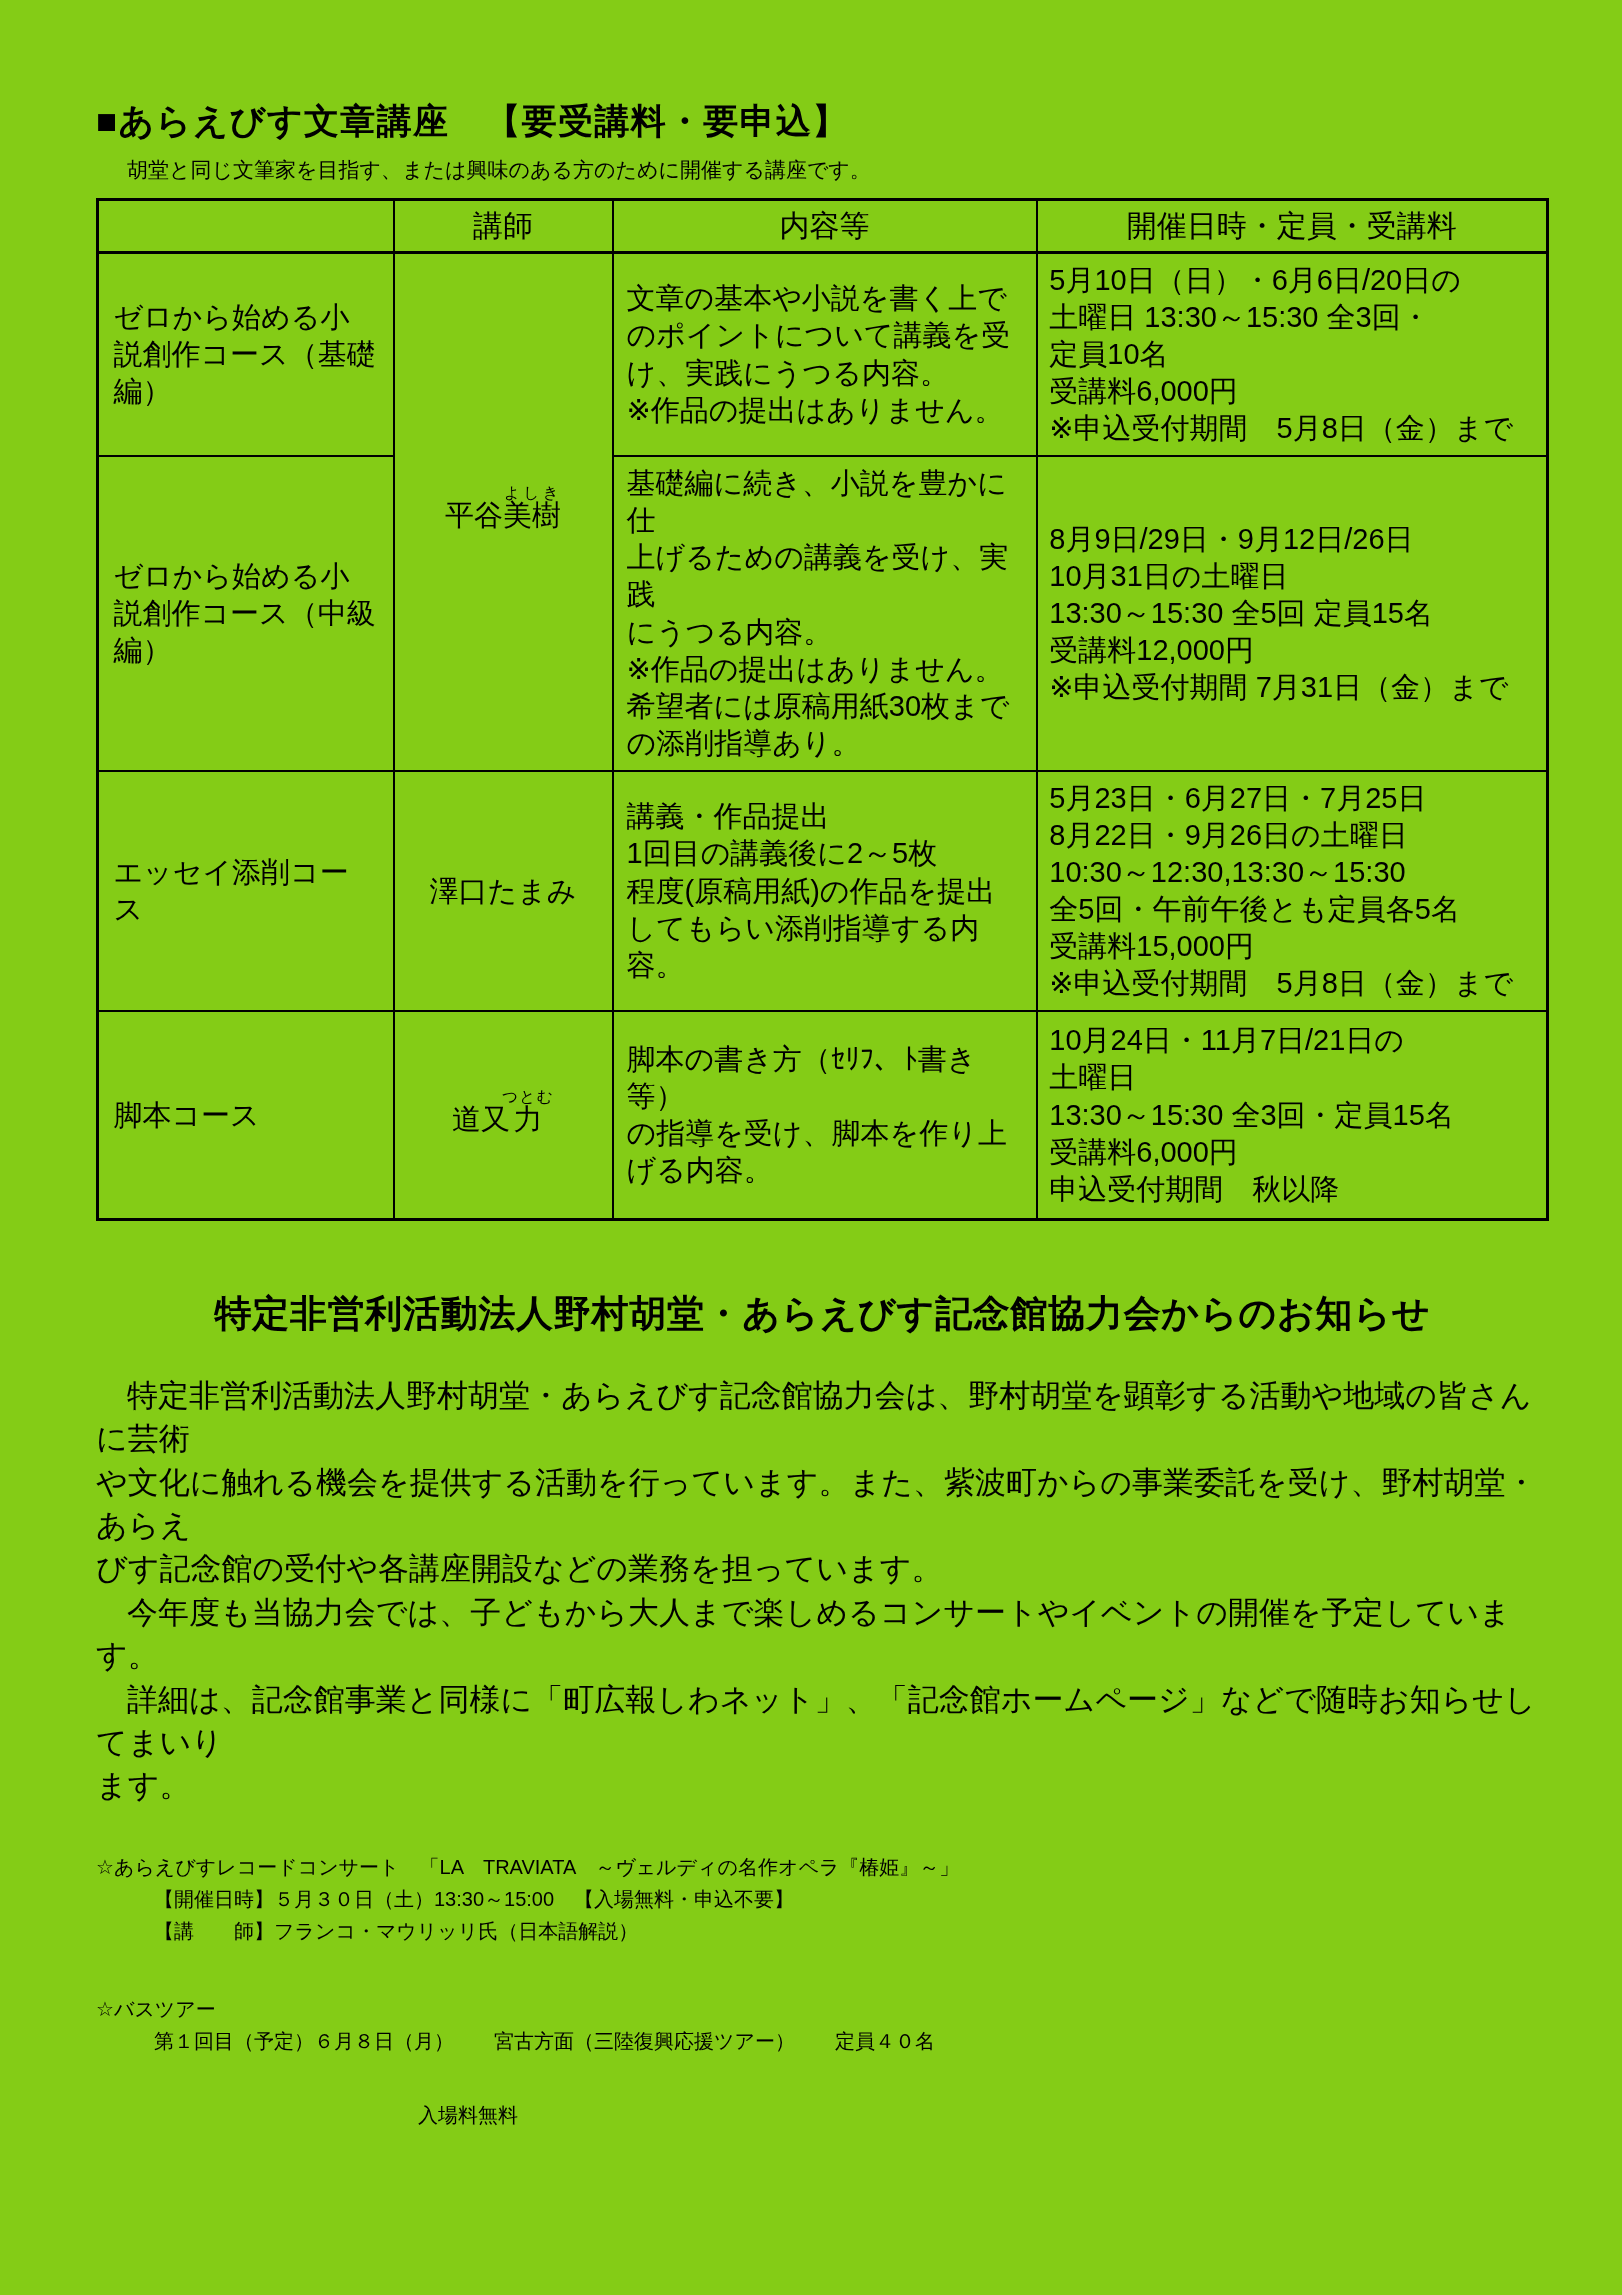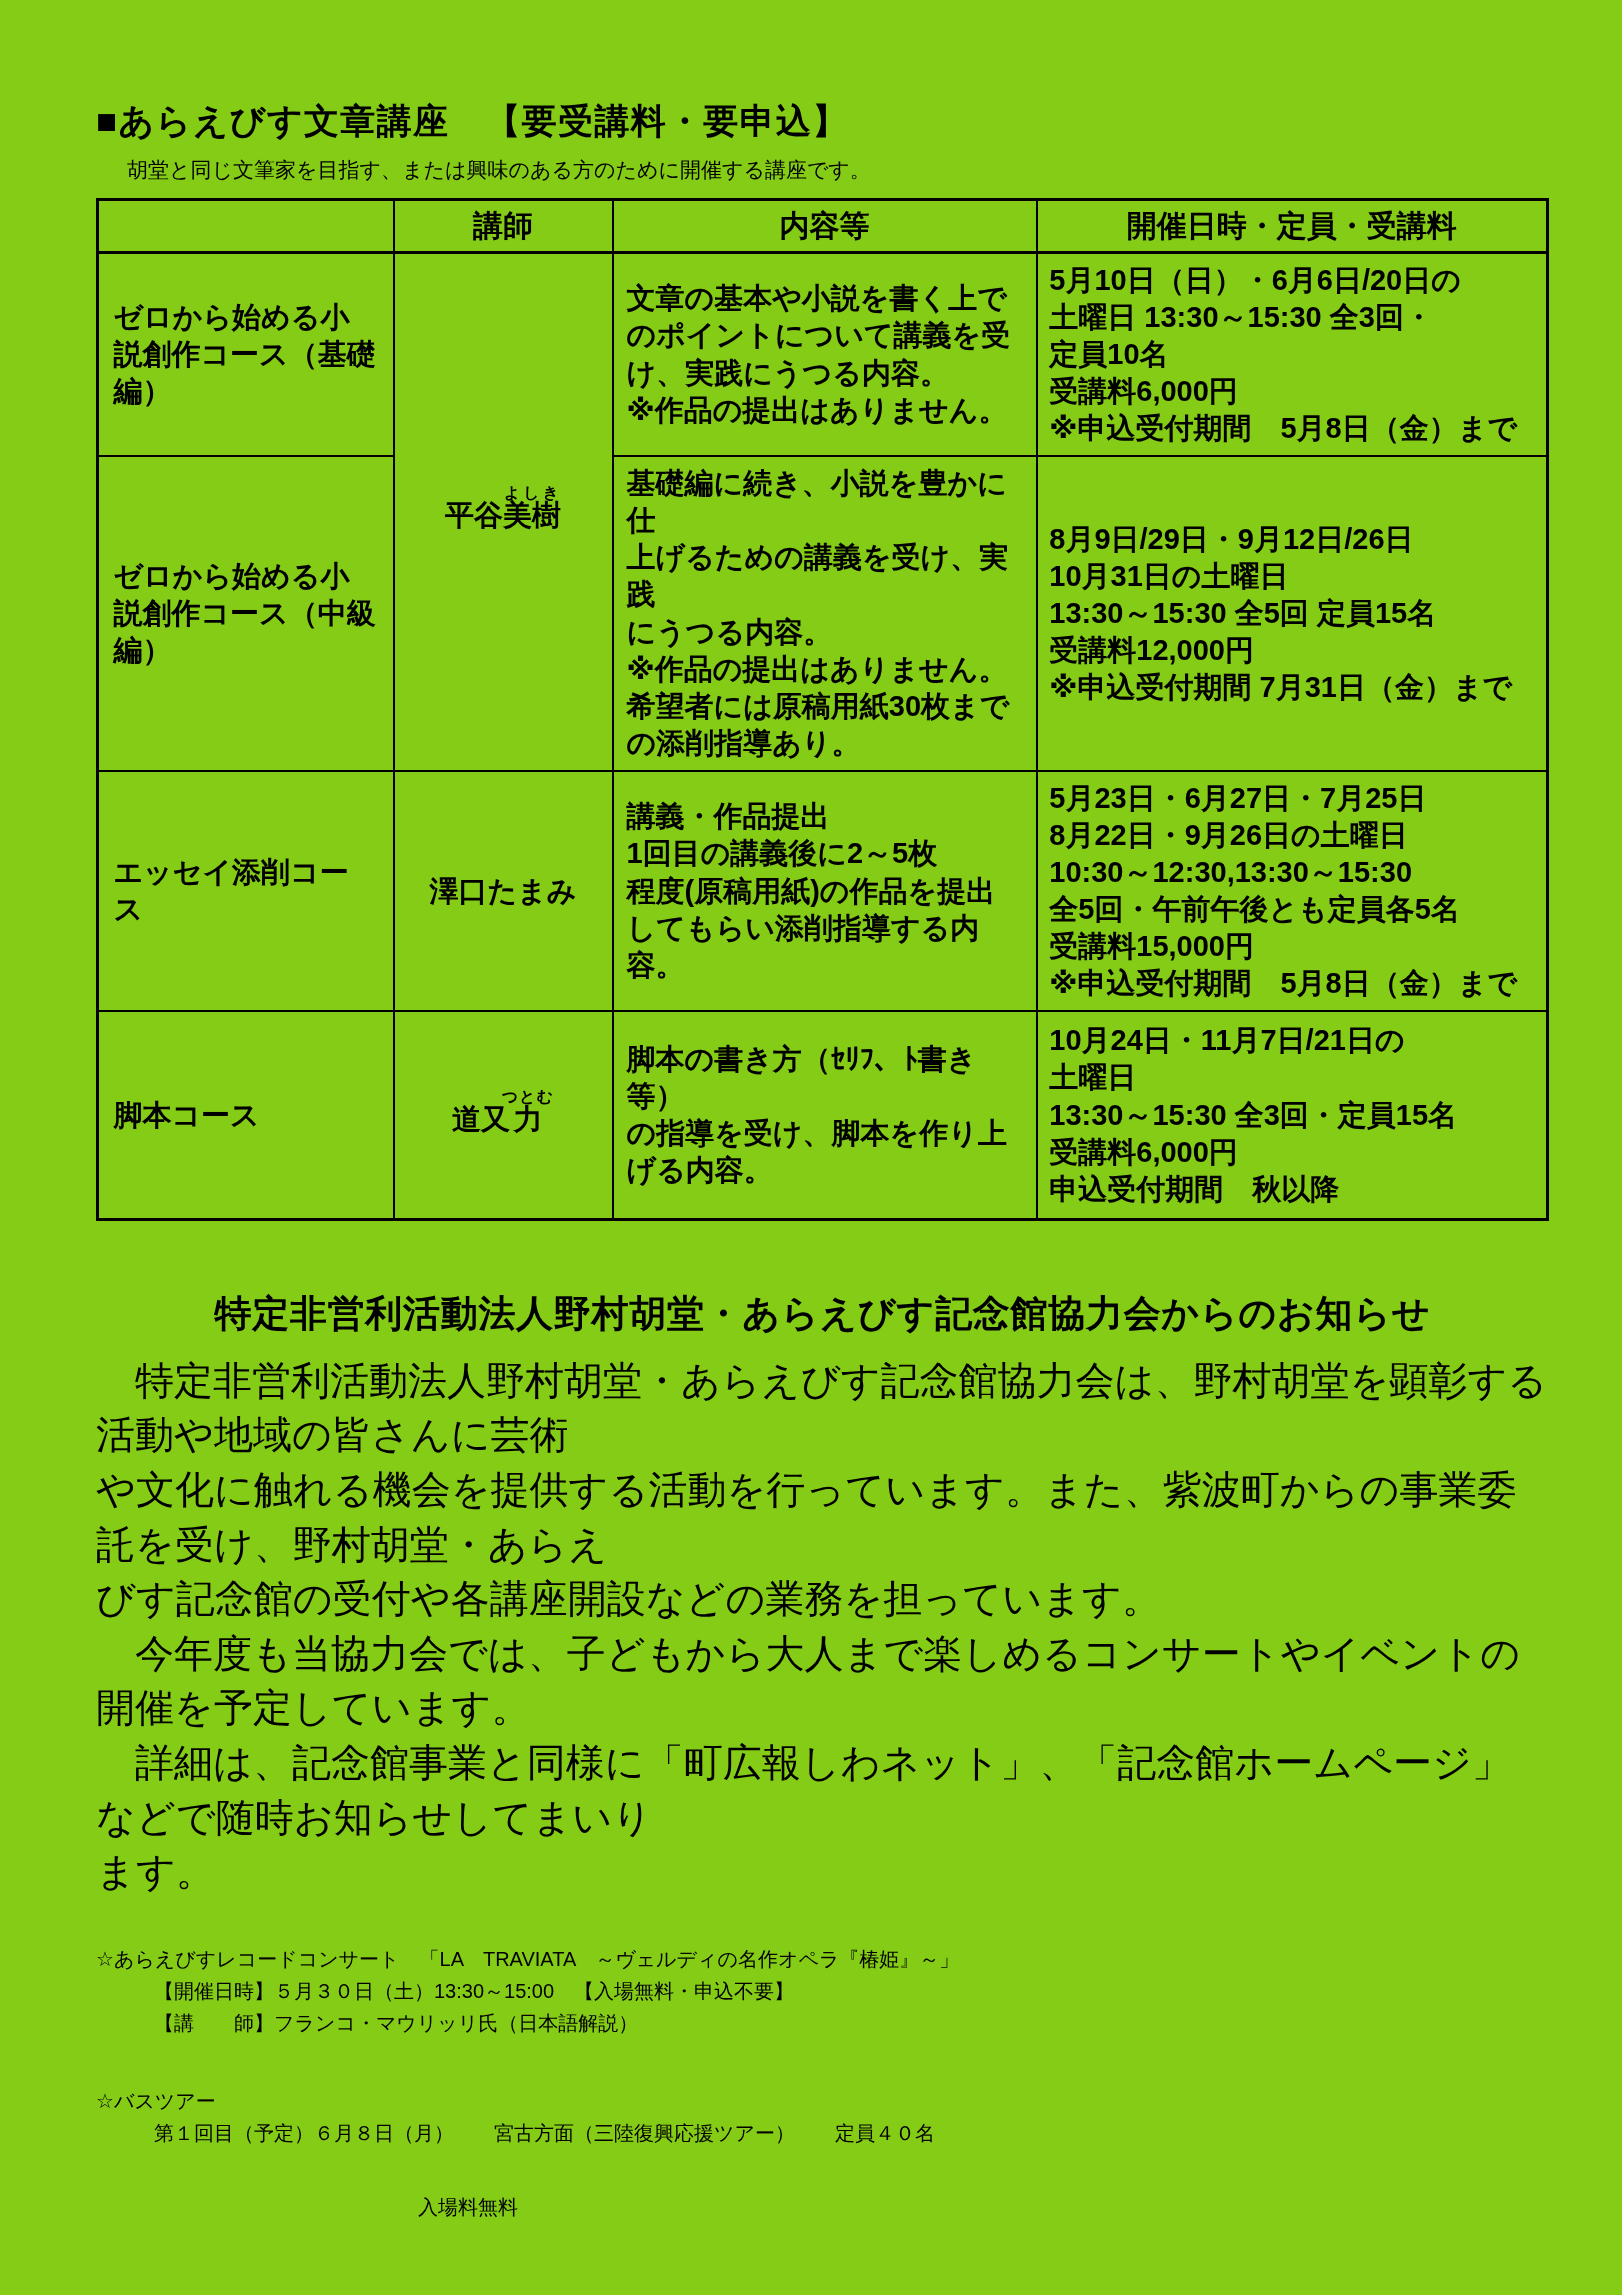--- a/index.html
+++ b/index.html
@@ -11,42 +11,41 @@
     overflow:hidden;
   }
   .content{padding:98px 73px 0 96px;}
   .preline{white-space:pre-line;}
   .title{margin:0;font-size:35px;font-weight:bold;letter-spacing:1.3px;}
   .subtitle{margin:10.5px 0 0 31px;font-size:21px;}
   table.courses{
     border-collapse:collapse;table-layout:fixed;
     width:1450px;margin-top:14.4px;
     border:3.3px solid #000;
-    font-weight:bold;
   }
   table.courses td{
     border:2px solid #000;
     font-size:29px;line-height:1.28;
     vertical-align:middle;
     overflow:hidden;
   }
   table.courses tr.hdr td{
     border-bottom:3.9px solid #000;
     text-align:center;height:48px;font-size:30px;
   }
   td.c-course{padding:6.5px 14.4px;}
   td.c-lect{text-align:center;padding:3.9px;}
   td.c-cont{padding:7.9px 13px;}
   td.c-sched{padding:7.9px 11.8px;}
   ruby rt{font-size:15.7px;letter-spacing:1.3px;}
   .notice-heading{
     margin-top:68px;text-align:center;
     font-size:37px;font-weight:bold;letter-spacing:0.7px;
   }
-  .paras{margin-top:15px;font-size:39px;line-height:1.40;}
+  .paras{margin-top:35px;font-size:31px;line-height:1.40;}
   .paras p{margin:0;}
   .event{font-size:20px;line-height:1.60;}
   .ev-concert{margin-top:43px;}
   .ev-sub{margin-left:58px;}
   .ev-bus{margin-top:46px;}
   .ev-movie{margin-top:42px;}
   .movie-note{margin-left:322px;}
 </style>
 </head>
 <body>

